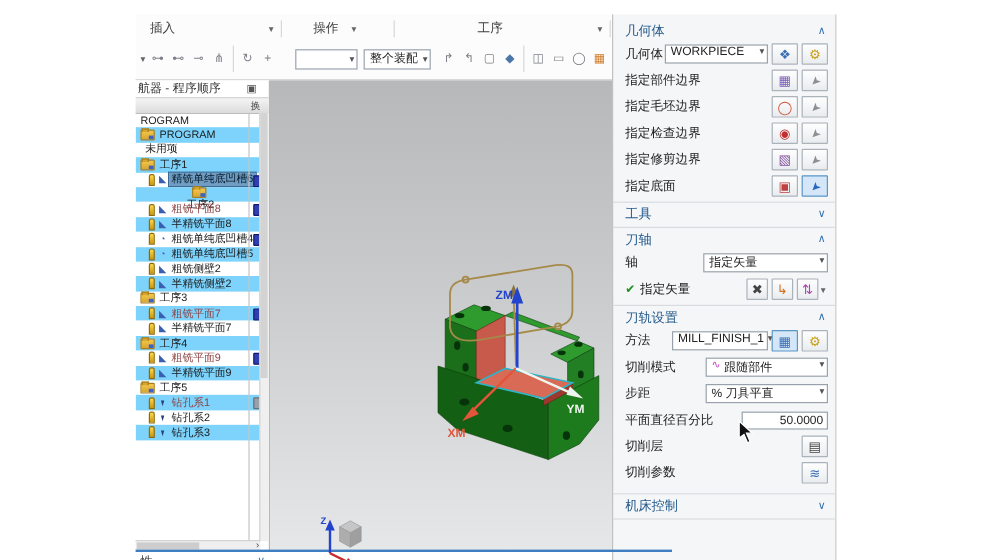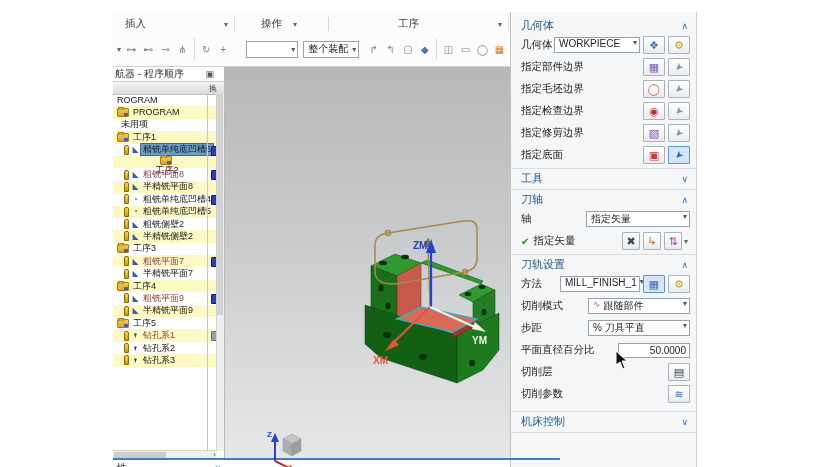--- a/index.html
+++ b/index.html
@@ -36,21 +36,21 @@
 
   
   .nav{position:absolute;left:0;top:55px;width:112px;height:392px;background:#fff;border-right:1px solid #b8b8b8;box-sizing:border-box}
   .nav-title{display:flex;align-items:center;height:14px;font-size:10px;color:#333;padding:0 2px}
   .nav-title .win{margin-left:auto;font-size:9px;color:#555;padding-right:8px}
   .nav-colhdr{position:relative;height:12px;background:linear-gradient(#f4f4f4,#dcdcdc);border-top:1px solid #cfcfcf;border-bottom:1px solid #bdbdbd;font-size:8px;color:#444}
   .nav-colhdr span{position:absolute;left:96px;top:1px}
   .nav-body{position:absolute;left:0;top:27px;right:7px;bottom:8px;overflow:hidden}
   .coldiv{position:absolute;left:94px;top:27px;bottom:8px;width:1px;background:#c6c6c6}
   .trow{position:relative;height:12.4px;display:flex;align-items:center;white-space:nowrap}
-  .trow.alt{background:#fef9c3}
+  .trow.alt{background:#7dd3fc}
   .tlabel{font-size:9px;color:#1a1a1a;padding:0 2px;line-height:11px}
   .tlabel.red{color:#8d4343}
   .tlabel.sel{background:#6f9cc2;outline:1px solid #3c6a93;color:#081c2c}
   .ico-folder{display:inline-block;width:10px;height:7px;background:linear-gradient(#f3c84d,#d9a52e);border:1px solid #a87f1f;border-radius:1px;position:relative;margin-right:2px;flex:none}
   .ico-folder::before{content:"";position:absolute;left:0;top:-2px;width:4px;height:2px;background:#d9a52e;border:1px solid #a87f1f;border-bottom:none}
   .ico-folder::after{content:"";position:absolute;right:0;bottom:0;width:4px;height:3px;background:#3f62c0}
   .ico-key{display:inline-block;width:3px;height:8px;background:linear-gradient(#ffd94d,#c8960f);border:1px solid #8f6a08;border-radius:2px 2px 0 0;margin:0 2px 0 0;flex:none}
   .ico-op{display:inline-flex;width:9px;justify-content:center;font-size:8px;color:#3a5fb0;margin-right:1px;flex:none}
   .ico-op.ico-drill{color:#28407c;transform:scaleX(.6)}
   .marker{position:absolute;left:98px;top:2px;width:4px;height:8px;border-radius:1px}

